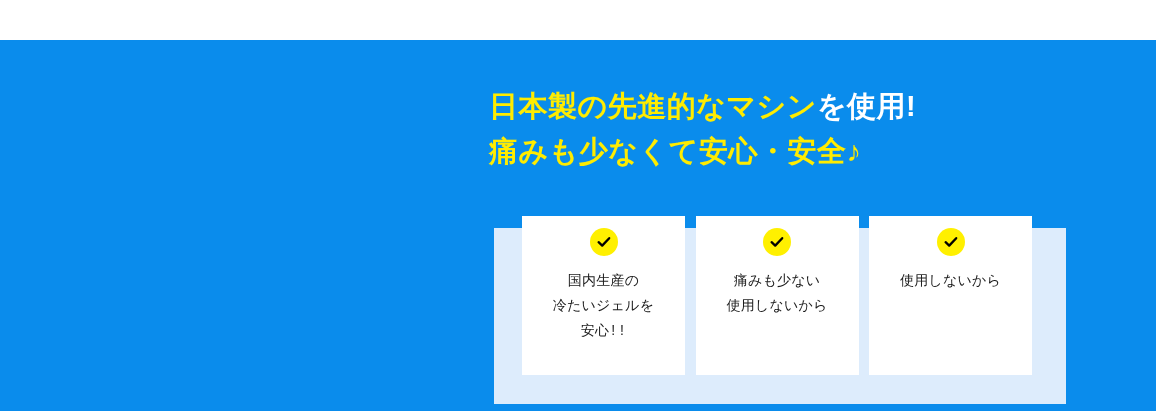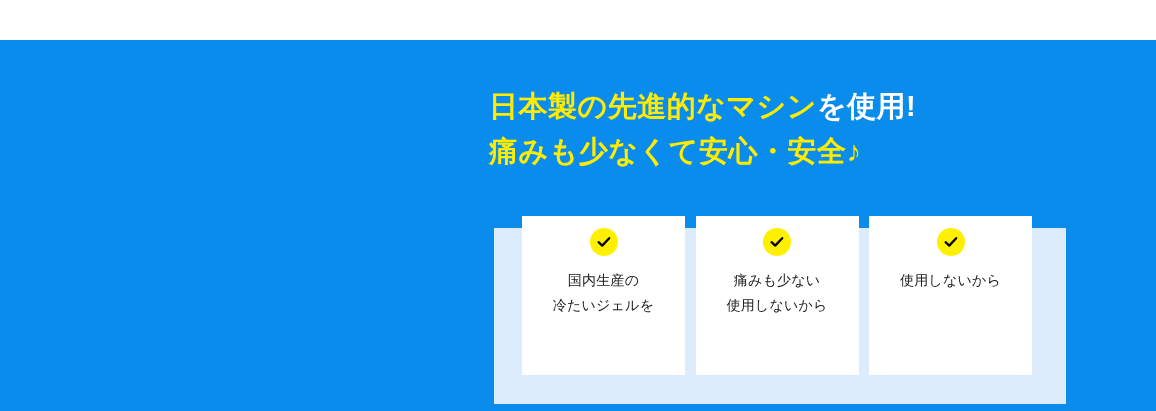--- a/index.html
+++ b/index.html
@@ -110,20 +110,21 @@
 
     <div class="card">
       <div class="check-circle">
         <svg width="16" height="16" viewBox="0 0 16 16" aria-hidden="true">
           <path d="M2.6 8.2 L6.2 11.6 L13.2 4.2" fill="none" stroke="#000000" stroke-width="2.3" stroke-linecap="round" stroke-linejoin="round"></path>
         </svg>
       </div>
       <div class="card-text">
         <span class="tline">国内生産の</span>
         <span class="tline">冷たいジェルを</span>
+        <span class="tline">安心!!</span>
       </div>
     </div>
 
     <div class="card">
       <div class="check-circle">
         <svg width="16" height="16" viewBox="0 0 16 16" aria-hidden="true">
           <path d="M2.6 8.2 L6.2 11.6 L13.2 4.2" fill="none" stroke="#000000" stroke-width="2.3" stroke-linecap="round" stroke-linejoin="round"></path>
         </svg>
       </div>
       <div class="card-text">

